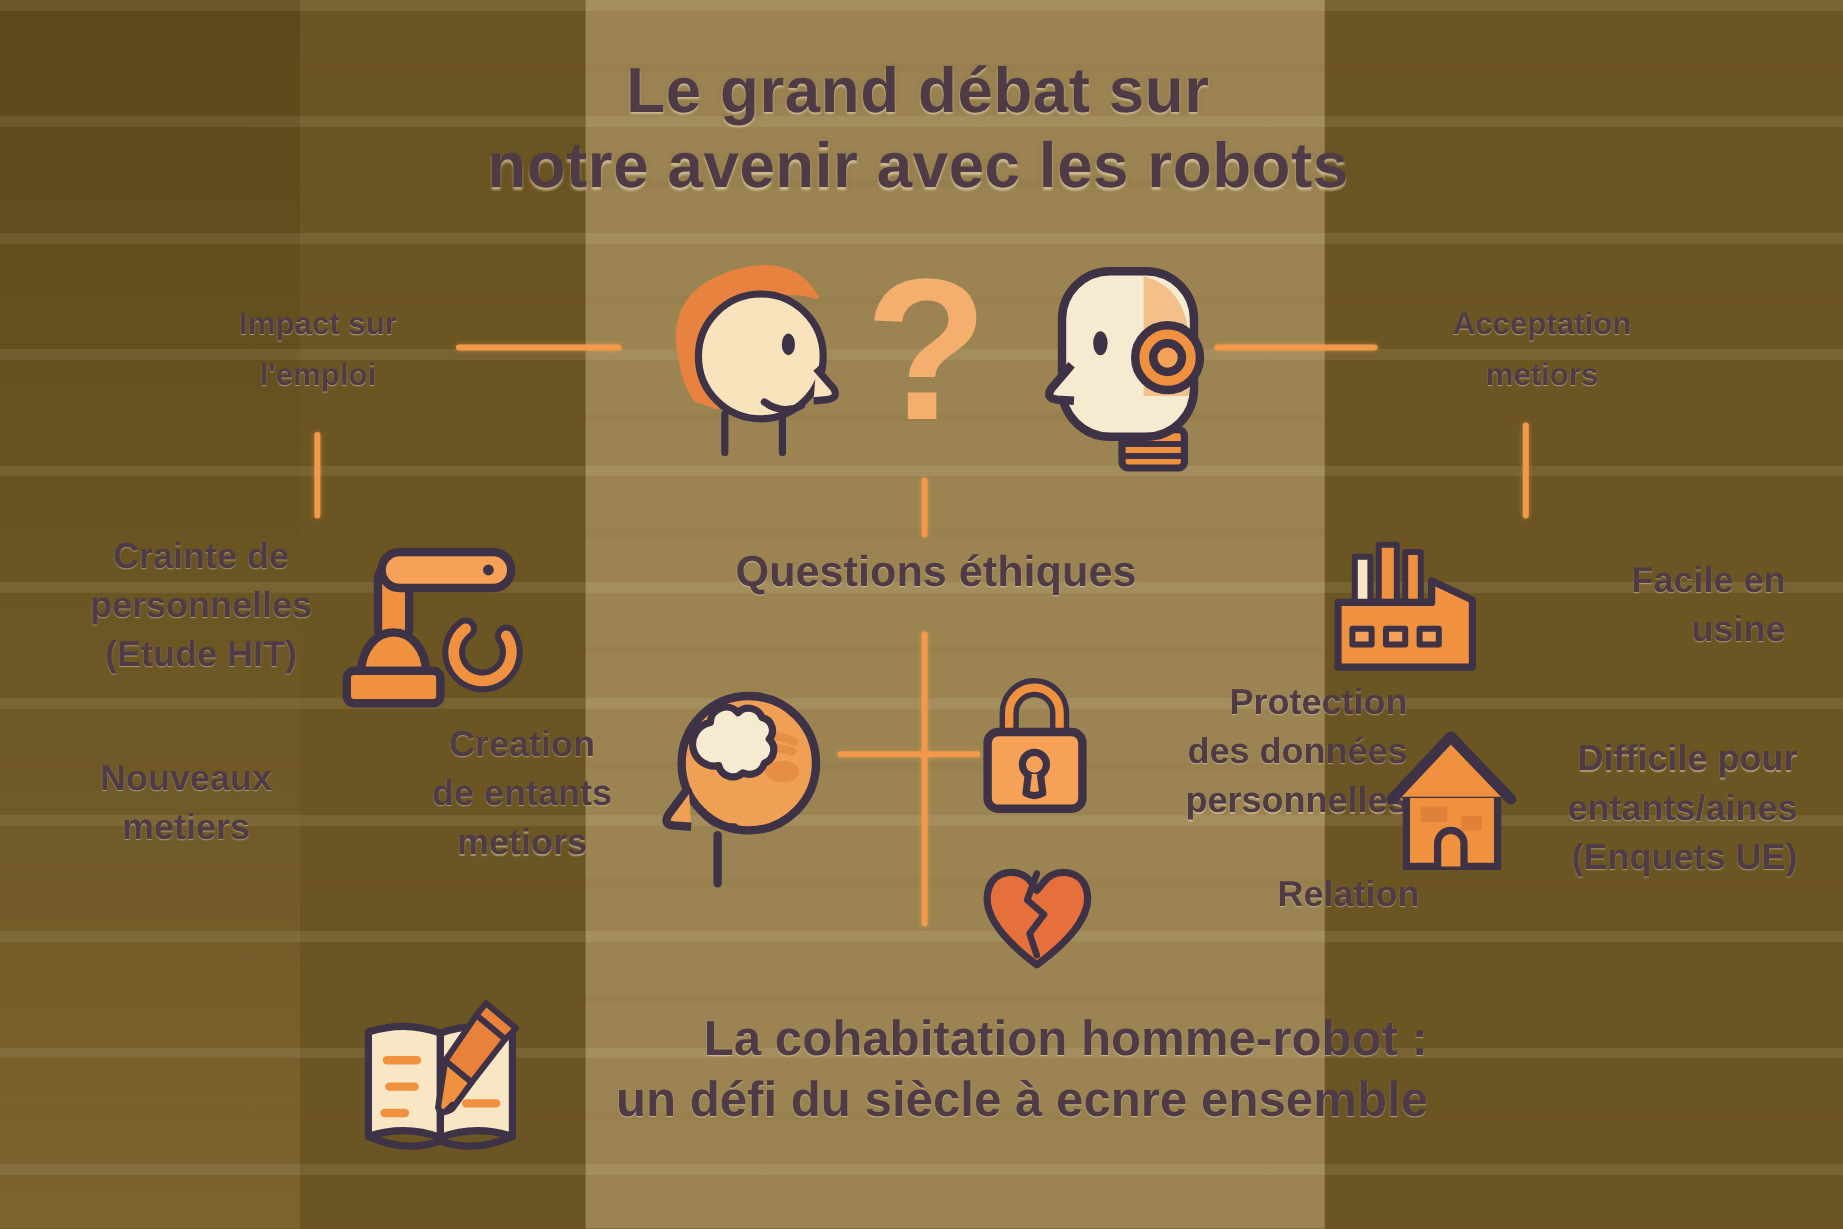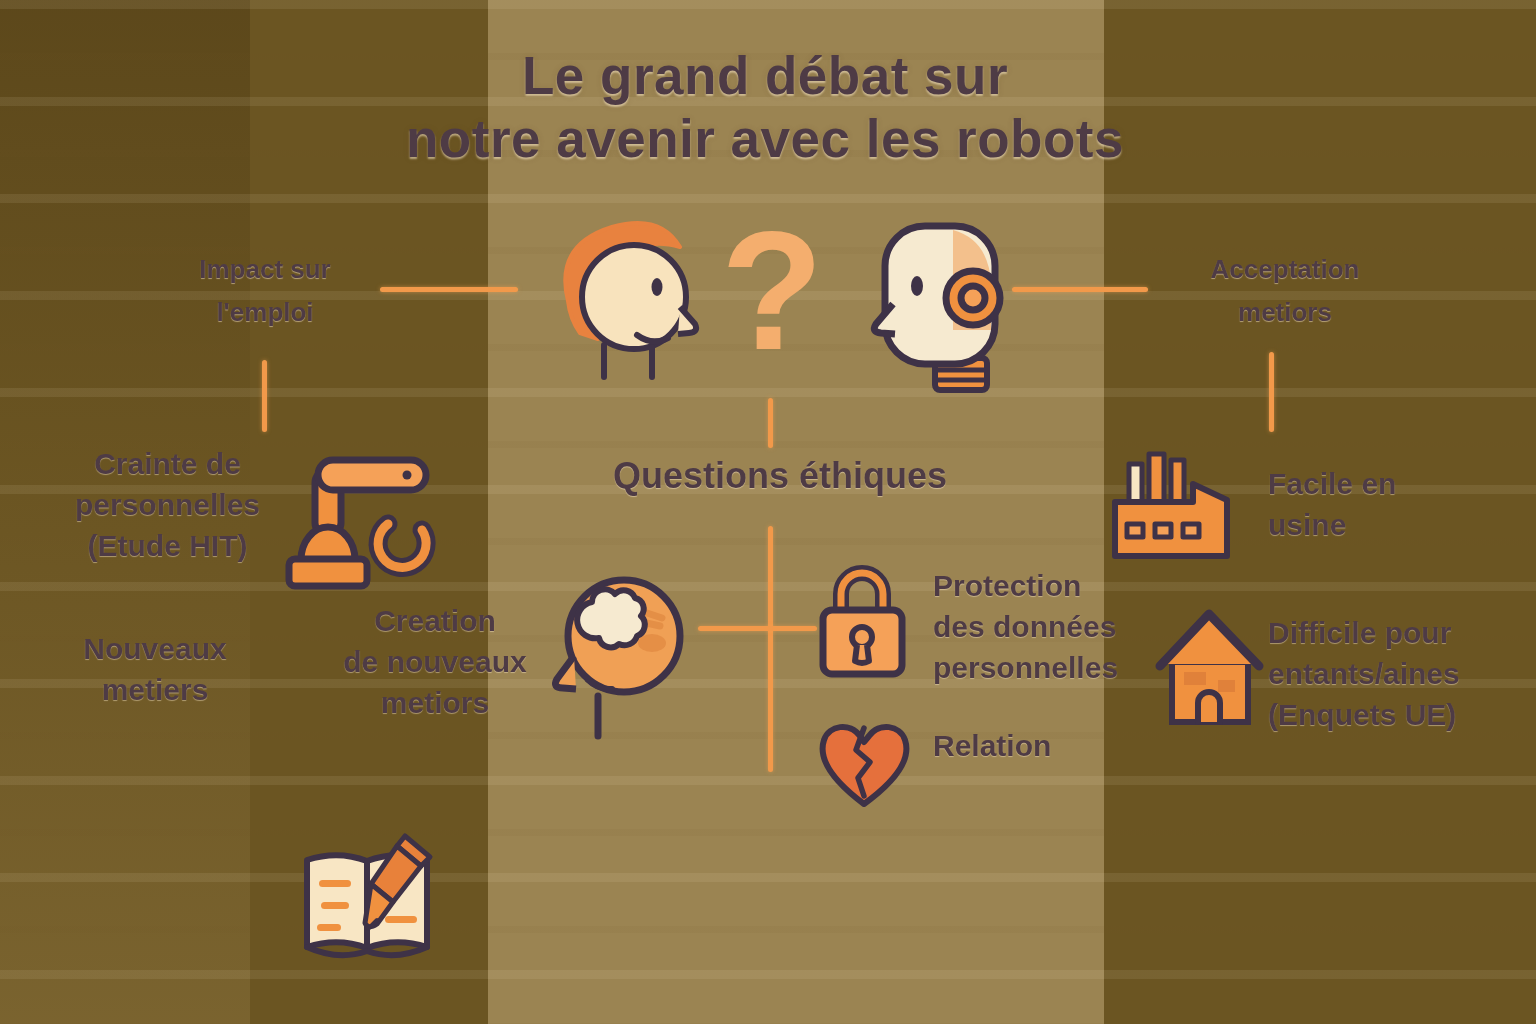--- a/index.html
+++ b/index.html
@@ -24,21 +24,21 @@
         rgba(255,238,205,0.09) 0px, rgba(255,238,205,0.09) 9px,
         rgba(0,0,0,0) 9px, rgba(0,0,0,0) 53px,
         rgba(110,82,35,0.07) 53px, rgba(110,82,35,0.07) 60px,
         rgba(0,0,0,0) 60px, rgba(0,0,0,0) 97px);
     pointer-events:none;
   }
   .edge-shade{
     position:absolute;left:0;top:0;width:250px;height:1024px;
     background:linear-gradient(180deg, rgba(55,38,8,0.28), rgba(55,38,8,0.02) 45%, rgba(255,225,160,0.10) 100%);
   }
-  .txt{position:absolute;color:#4e3b45;font-weight:700;}
+  .txt{position:absolute;color:#4e3b45;font-weight:700;text-align:right;}
   .txt .ln{display:block;}
   .title{
     left:300px;top:44px;width:930px;text-align:center;
     font-size:53px;line-height:63px;letter-spacing:0.5px;
     text-shadow:0 2px 2px rgba(255,238,205,0.55), 0 1px 6px rgba(90,60,30,0.18);
   }
   .branch-h{font-size:26px;line-height:43px;text-align:center;
     text-shadow:0 1px 1px rgba(255,238,205,0.5);}
   .item{font-size:30px;line-height:41px;font-weight:700;
     text-shadow:0 1px 1px rgba(255,238,205,0.45);}
@@ -100,21 +100,21 @@
     </svg>
   </div>
 
   <div class="txt item" style="left:55px;top:628px;width:200px;text-align:center;">
     <span class="ln">Nouveaux</span>
     <span class="ln">metiers</span>
   </div>
 
   <div class="txt item" style="left:320px;top:600px;width:230px;text-align:center;">
     <span class="ln">Creation</span>
-    <span class="ln">de nouveaux</span>
+    <span class="ln">de entants</span>
     <span class="ln">metiors</span>
   </div>
 
   <div class="icon" style="left:540px;top:205px;width:175px;height:195px;">
     <svg viewBox="0 0 175 195">
       <path d="M28,96 Q14,40 72,22 Q120,8 140,42 Q112,34 92,46 Q64,62 58,92 Q53,112 58,134 L40,128 Q30,114 28,96 Z" fill="#e8823f" stroke="#e8823f" stroke-width="4" stroke-linejoin="round"></path>
       <circle cx="94" cy="92" r="52" fill="#f8e3bd" stroke="#3e3247" stroke-width="6"></circle>
       <path d="M140,102 L155,119 Q159,127 149,128 L138,129" fill="#f8e3bd" stroke="#3e3247" stroke-width="6" stroke-linejoin="round"></path>
       <ellipse cx="117" cy="82" rx="5.5" ry="9" fill="#3e3247"></ellipse>
       <path d="M97,130 Q112,141 128,133" fill="none" stroke="#3e3247" stroke-width="6" stroke-linecap="round"></path>
@@ -230,13 +230,17 @@
       <rect x="28" y="74" width="28" height="7" rx="3.5" fill="#f0913f"></rect>
       <rect x="24" y="96" width="24" height="7" rx="3.5" fill="#f0913f"></rect>
       <rect x="92" y="88" width="32" height="7" rx="3.5" fill="#f0913f"></rect>
       <path d="M104,18 L112,8 L137,29 L128,38 Z" fill="#e8813a" stroke="#3e3247" stroke-width="5" stroke-linejoin="round"></path>
       <path d="M104,18 L128,38 L100,74 L78,56 Z" fill="#e8813a" stroke="#3e3247" stroke-width="5" stroke-linejoin="round"></path>
       <path d="M78,56 L100,74 L84,96 Q75,102 72,95 Z" fill="#f0913f" stroke="#3e3247" stroke-width="5" stroke-linejoin="round"></path>
       <path d="M84,92 L75,101" stroke="#3e3247" stroke-width="4" stroke-linecap="round"></path>
     </svg>
   </div>
 
+  <div class="txt caption">
+    <span class="ln">La cohabitation homme-robot :</span>
+    <span class="ln">un défi du siècle à ecnre ensemble</span>
+  </div>
 </div>
 
 </body></html>

